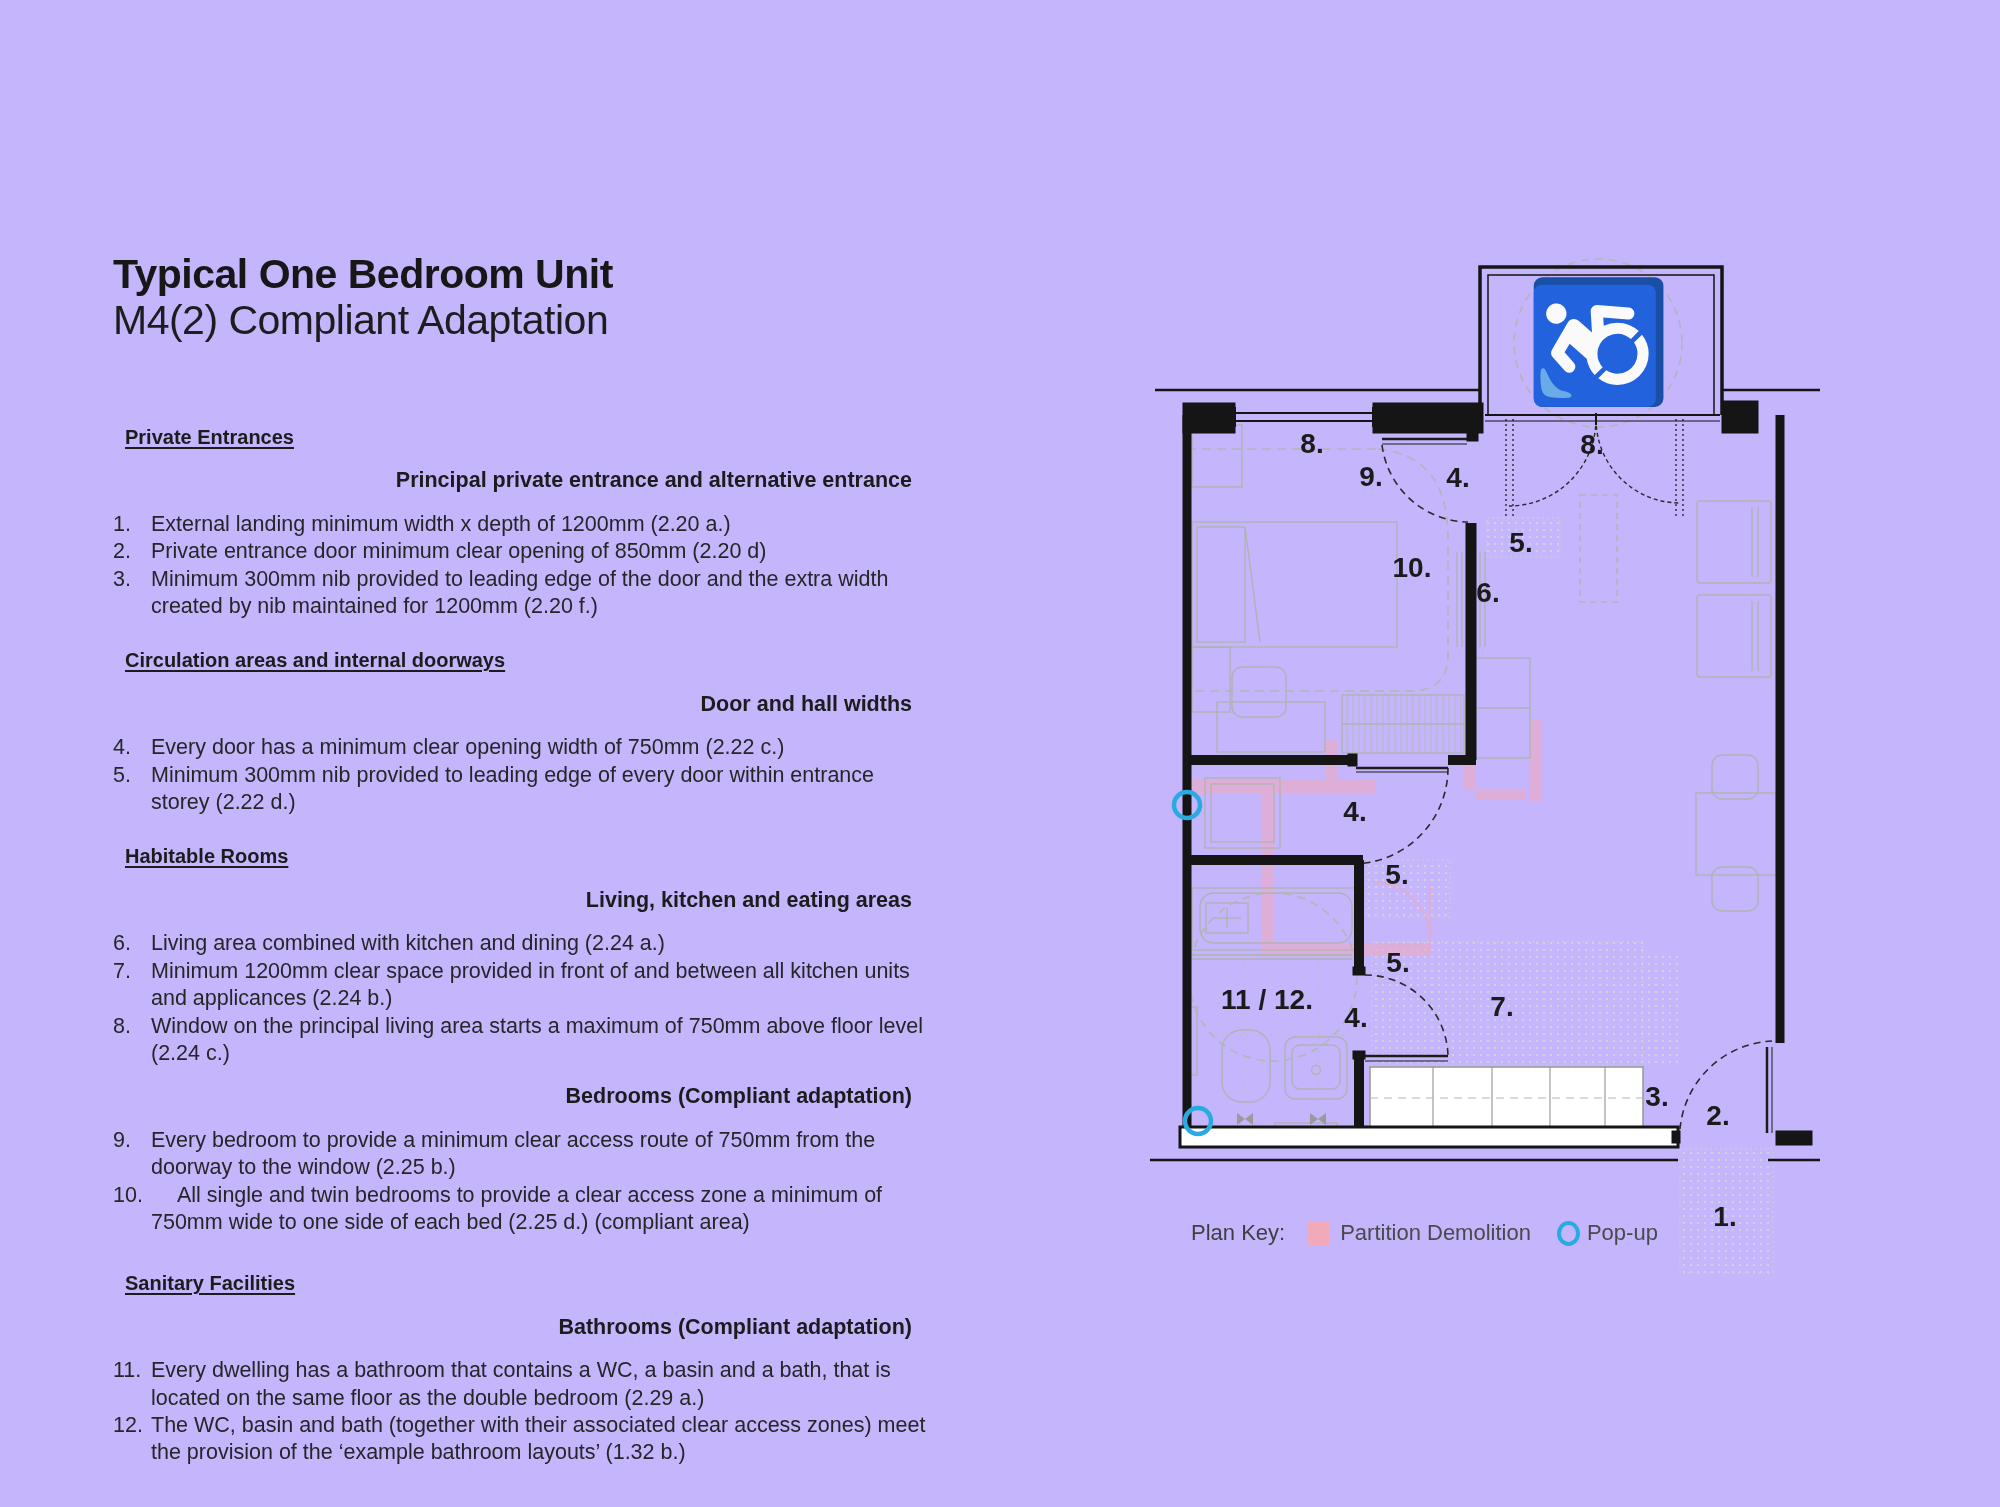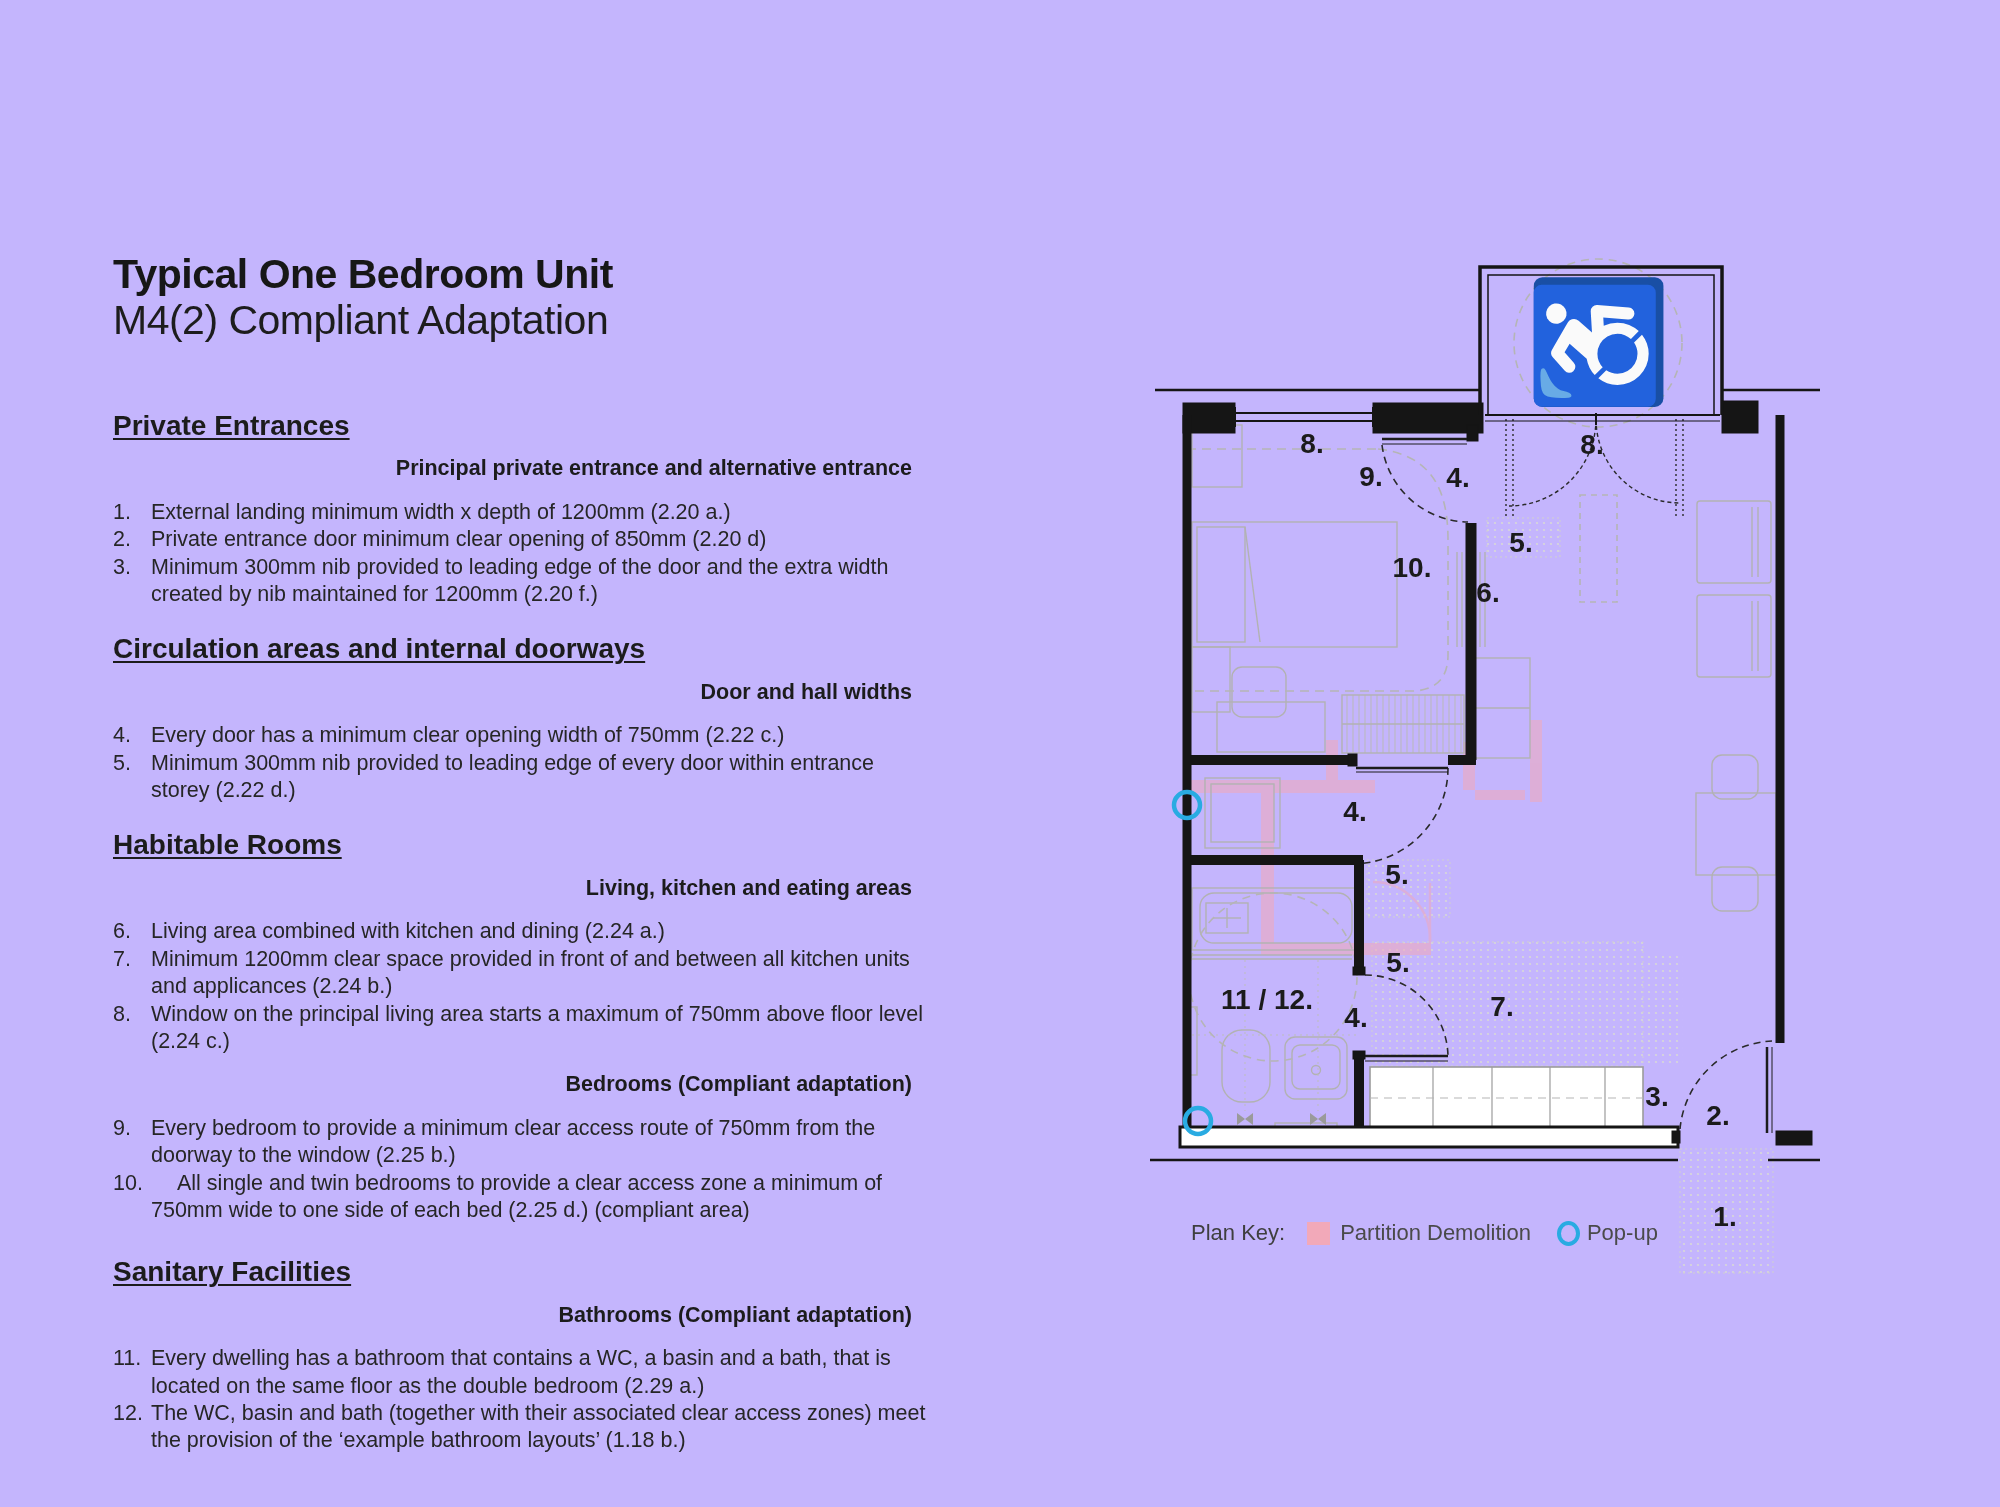--- a/index.html
+++ b/index.html
@@ -8,21 +8,21 @@
   #page{position:relative;width:2000px;height:1507px;background:#c4b5fd;}
 
   
   #title{position:absolute;left:113px;top:252px;line-height:1.12;}
   #title .t1{font-size:41px;font-weight:bold;letter-spacing:-0.5px;color:#171717;}
   #title .t2{font-size:41px;font-weight:400;color:#1d1d1d;letter-spacing:-0.5px;}
 
   #specs{position:absolute;left:113px;top:412px;width:815px;
          font-size:21.5px;line-height:27.4px;color:#262626;}
   #specs section{margin:0 0 27px 0;}
-  #specs h3{margin:0;font-size:28px;font-weight:bold;color:#1c1c1c;}
+  #specs h3{margin:12px;font-size:20px;font-weight:bold;color:#1c1c1c;}
   #specs h3 span{text-decoration:underline;text-decoration-thickness:2px;text-underline-offset:3px;}
   #specs .sub{margin:16px;font-weight:bold;color:#1c1c1c;text-align:right;}
   #specs ol{margin:0;padding:0;list-style:none;}
   #specs li{display:flex;}
   #specs li .num{flex:0 0 38px;}
   #specs li .txt{flex:1;}
   #specs li .txt.indent-first{text-indent:26px;}
   #specs section.gap-lg{margin-top:34px;}
 
   
@@ -117,21 +117,21 @@
     <section class="gap-lg">
       <h3><span>Sanitary Facilities</span></h3>
       <p class="sub">Bathrooms (Compliant adaptation)</p>
       <ol>
         <li>
             <span class="num">11.</span>
             <span class="txt">Every dwelling has a bathroom that contains a WC, a basin and a  bath, that is located on the same floor as the double bedroom (2.29 a.)</span>
           </li>
         <li>
             <span class="num">12.</span>
-            <span class="txt">The WC, basin and bath (together with their associated clear access zones) meet the provision of the ‘example bathroom layouts’ (1.18 b.)</span>
+            <span class="txt">The WC, basin and bath (together with their associated clear access zones) meet the provision of the ‘example bathroom layouts’ (1.32 b.)</span>
           </li>
       </ol>
     </section>
   </main>
 
   <svg id="plan" width="760" height="1020" viewBox="0 0 760 1020">
     <defs>
       <pattern id="dotp" patternUnits="userSpaceOnUse" width="7" height="7">
         <circle cx="2" cy="2" r="1.1" fill="#d7d7d7"></circle>
       </pattern>

